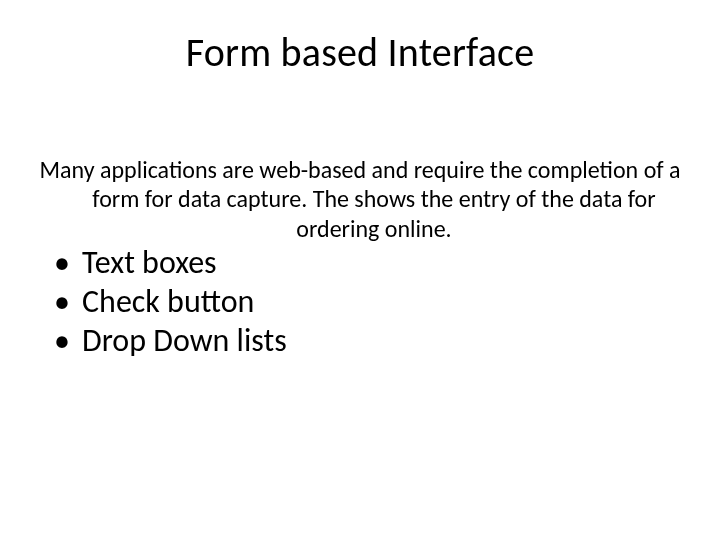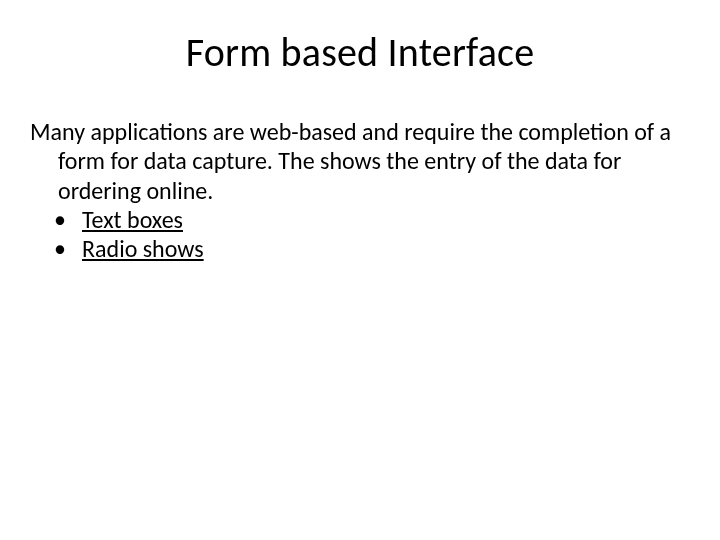--- a/index.html
+++ b/index.html
@@ -8,56 +8,57 @@
       font-family: Calibri, "Segoe UI", Arial, sans-serif;
       background: #ffffff;
       color: #000000;
       padding: 20px 30px 30px 30px;
     }
     .title {
       font-size: 40px;
       font-weight: 400;
       text-align: center;
       margin-top: 8px;
-      margin-bottom: 40px;
+      margin-bottom: 78px;
       letter-spacing: 0.2px;
     }
     .body-text {
       font-size: 24px;
       line-height: 1.22;
       font-weight: 400;
     }
     .para {
       margin: 0 0 0 0;
       padding-left: 28px;
       text-indent: -28px;
+      text-align: center;
     }
     ul.bullets {
       list-style: none;
       margin: 0;
       padding: 0;
     }
     ul.bullets li {
-      font-size: 24px;
+      font-size: 32px;
       line-height: 1.22;
       padding-left: 52px;
       position: relative;
-      text-decoration: underline;
     }
     ul.bullets li::before {
       content: "•";
       position: absolute;
       left: 24px;
       top: 0;
     }
   </style>
 </head>
 <body>
 
 <h1 class="title">Form based Interface</h1>
 
 <div class="body-text">
   <p class="para">Many applications are web-based and require the completion of a form for data capture. The shows the entry of the data for ordering online.</p>
   <ul class="bullets">
     <li>Text boxes</li>
-    <li>Radio shows</li>
+    <li>Check button</li>
+    <li>Drop Down lists</li>
   </ul>
 </div>
 
 </body></html>

